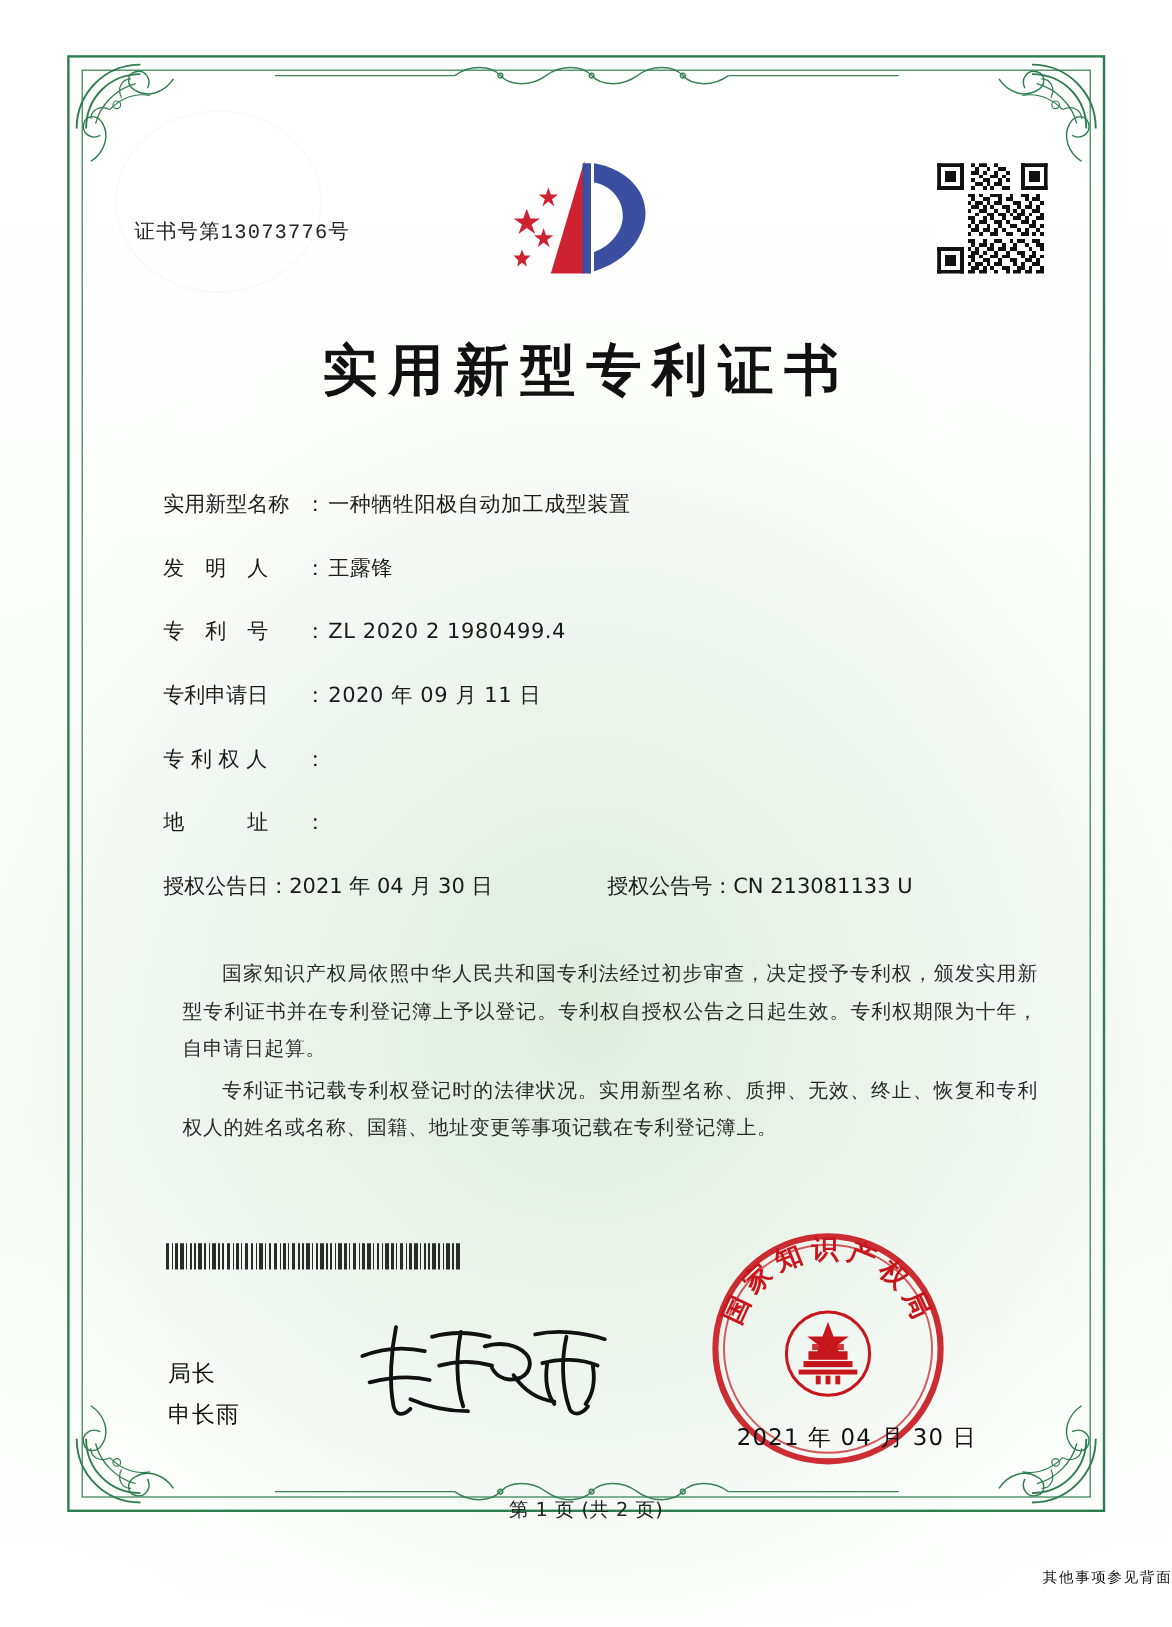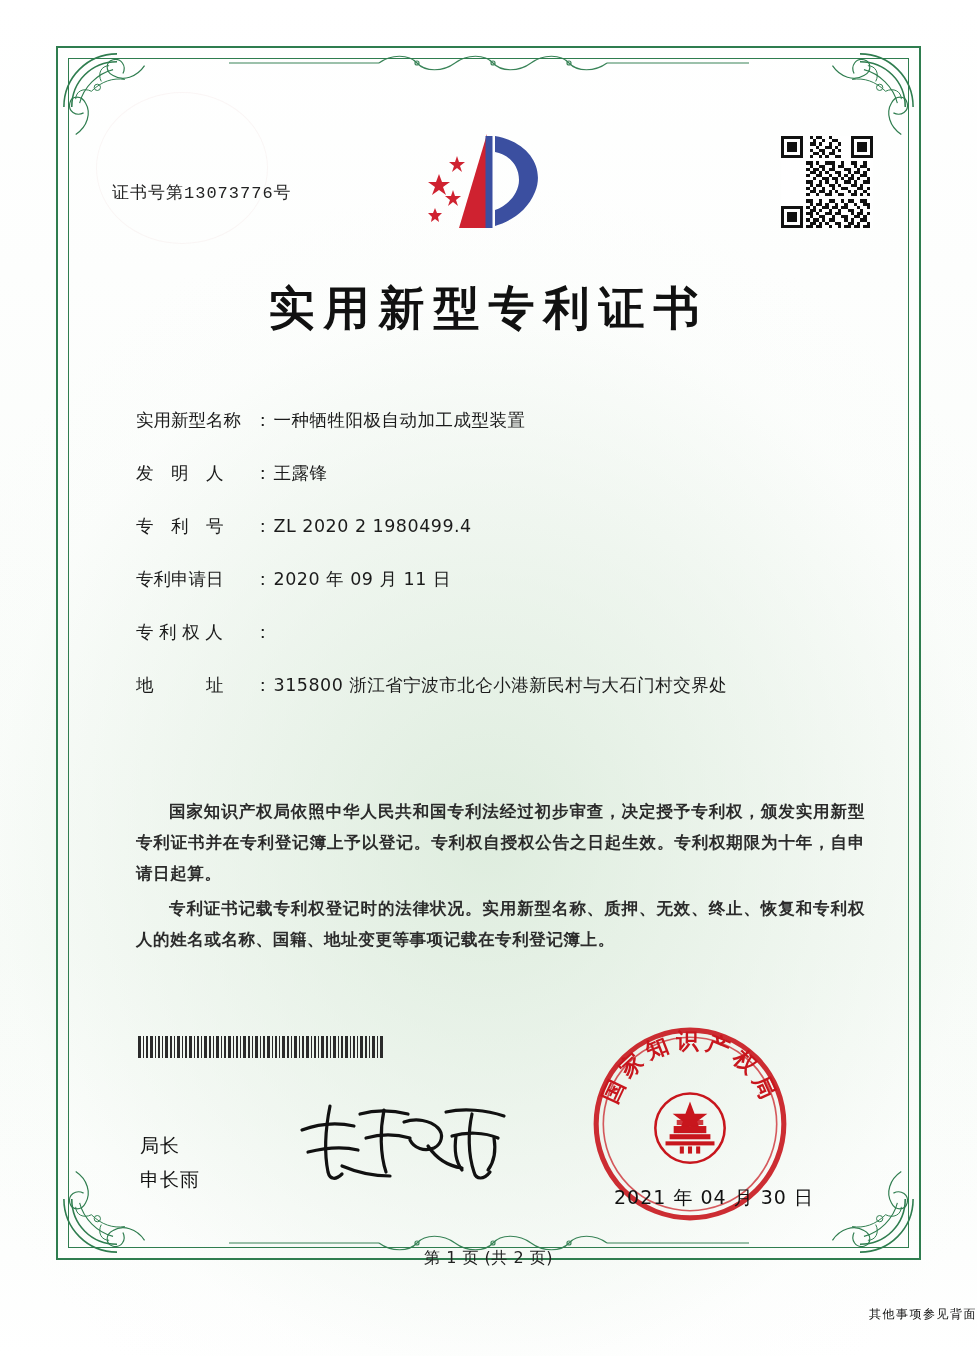--- a/index.html
+++ b/index.html
@@ -139,24 +139,23 @@
     position: absolute;
     left: 136px;
     right: 112px;
     top: 796px;
     font-size: 16.5px;
     line-height: 31px;
     color: #2b2b2b;
     text-align: justify;
   }
   .paras p {
-    margin: 0 0 4px 0;
+    margin: 0 0 4px 16px;
     text-indent: 33px;
     letter-spacing: .6px;
-    font-weight: bold;
   }
 
   
   .barcode {
     position: absolute;
     left: 138px;
     top: 1036px;
     width: 248px;
     height: 22px;
   }
@@ -550,23 +549,30 @@
     </div>
 
     <div class="field">
       <span class="lbl">专 利 权 人</span>
       <span class="colon">：</span>
     </div>
 
     <div class="field">
       <span class="lbl">地　　　址</span>
       <span class="colon">：</span>
-      <span class="val">315800 浙江省宁波市北仑小港新民村与大石门村交界处</span>
     </div>
 
+    <div class="field-row-2col">
+      <div class="c1">
+        <span>授权公告日</span><span>：</span><span>2021 年 04 月 30 日</span>
+      </div>
+      <div class="c2">
+        <span>授权公告号</span><span>：</span><span>CN 213081133 U</span>
+      </div>
+    </div>
 
   </div>
 
   <div class="paras">
     <p>国家知识产权局依照中华人民共和国专利法经过初步审查，决定授予专利权，颁发实用新型专利证书并在专利登记簿上予以登记。专利权自授权公告之日起生效。专利权期限为十年，自申请日起算。</p>
     <p>专利证书记载专利权登记时的法律状况。实用新型名称、质押、无效、终止、恢复和专利权人的姓名或名称、国籍、地址变更等事项记载在专利登记簿上。</p>
   </div>
 
   <div class="barcode">
     <svg viewBox="0 0 248 22" shape-rendering="crispEdges">

